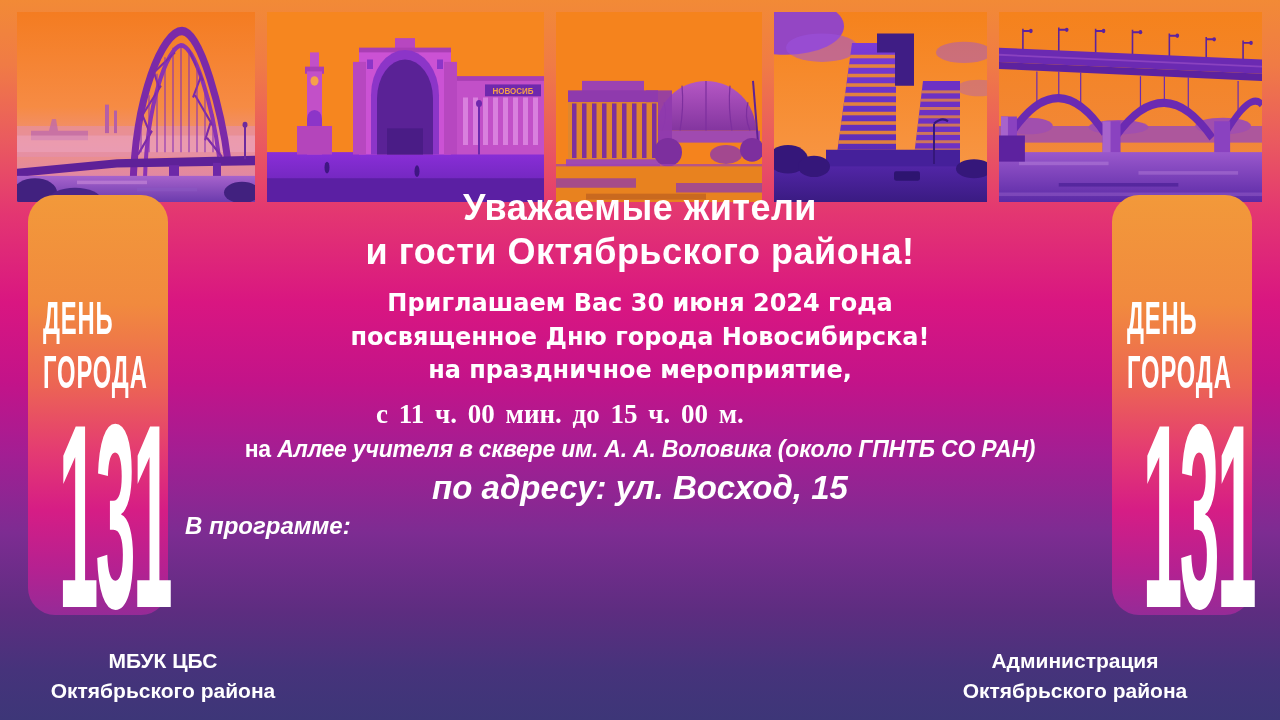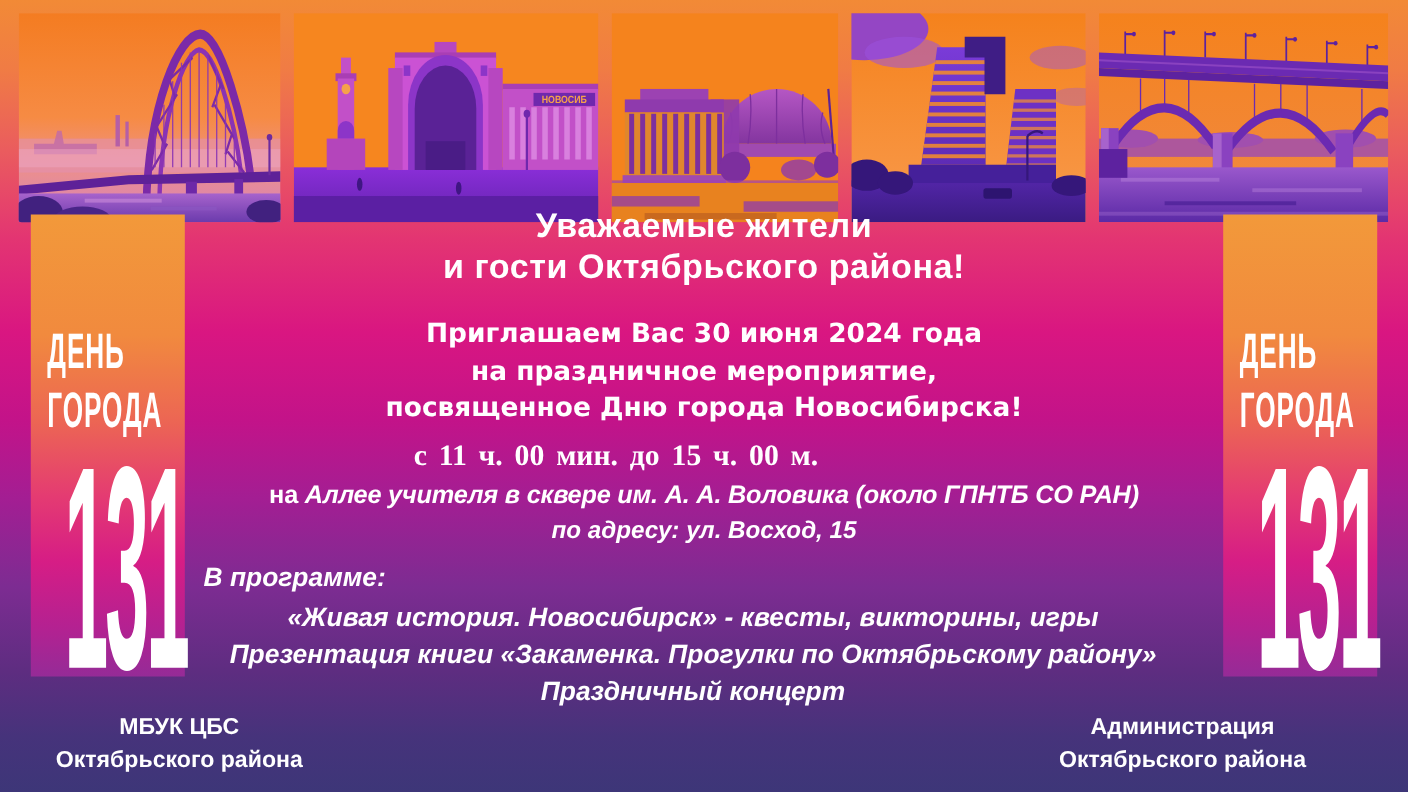--- a/index.html
+++ b/index.html
@@ -17,38 +17,39 @@
   .p2{left:267px;width:277px;}
   .p3{left:556px;width:206px;}
   .p4{left:774px;width:213px;}
   .p5{left:999px;width:263px;}
 
   .panel{
     position:absolute;top:195px;width:140px;height:420px;
     background:linear-gradient(180deg,
       #f2993a 0%, #f18a3e 26%, #ec6554 45%, #e43b72 61%,
       #d61d85 75%, #b52191 89%, #952b97 100%);
+    border-radius:27px;
   }
   .panel-left{left:28px;}
   .panel-right{left:1112px;}
   .logo-word{position:absolute;left:15px;font-weight:bold;font-size:28px;line-height:1;
     transform:scale(.85,1.62);transform-origin:left top;letter-spacing:1px;white-space:nowrap;}
   .logo-w1{top:102px;}
   .logo-w2{top:156px;}
   .logo-num-wrap{position:absolute;top:216px;left:0;width:100%;display:flex;justify-content:center;margin-left:16px;}
   .logo-num{font-weight:bold;font-size:150px;line-height:.8;letter-spacing:-.04em;white-space:nowrap;
     transform:scale(.48,1.75);transform-origin:center top;}
 
   .txt{position:absolute;text-align:center;font-weight:bold;}
-  .header{top:186px;left:180px;width:920px;font-size:31px;line-height:1.22;letter-spacing:.5px;}
+  .header{top:186px;left:180px;width:920px;font-size:36px;line-height:1.22;letter-spacing:.5px;}
   .invite{top:287px;left:180px;width:920px;font-family:"DejaVu Sans",sans-serif;font-size:24px;line-height:1.4;}
   .time-line{top:399px;left:100px;width:920px;font-family:Liberation Serif, serif;font-size:27px;word-spacing:4px;}
   .venue-line{top:436px;left:180px;width:920px;font-size:23px;font-style:italic;letter-spacing:-.2px;}
   .venue-prefix{font-style:normal;}
-  .address-line{top:469px;left:180px;width:920px;font-size:22px;font-style:italic;}
+  .address-line{top:469px;left:180px;width:920px;font-size:33px;font-style:italic;}
   .program-label{top:512px;left:185px;font-size:24px;font-style:italic;text-align:left;}
   .program-items{top:545px;left:140px;width:980px;font-size:24px;font-style:italic;line-height:1.4;}
   .footer{font-family:Liberation Sans, sans-serif;font-size:21px;line-height:1.45;}
   .footer-left{top:646px;left:23px;width:280px;}
   .footer-right{top:646px;left:935px;width:280px;}
 </style>
 </head>
 <body>
 
 <div class="poster">
@@ -342,39 +343,34 @@
     </div>
   </div>
 
   <div class="txt header">
     <div>Уважаемые жители</div>
     <div>и гости Октябрьского района!</div>
   </div>
 
   <div class="txt invite">
     <div>Приглашаем Вас 30 июня 2024 года</div>
+    <div>посвященное Дню города Новосибирска!</div>
     <div>на праздничное мероприятие,</div>
-    <div>посвященное Дню города Новосибирска!</div>
   </div>
 
   <div class="txt time-line">с 11 ч. 00 мин. до 15 ч. 00 м.</div>
 
   <div class="txt venue-line">
     <span class="venue-prefix">на</span><span> Аллее учителя в сквере им. А. А. Воловика (около ГПНТБ СО РАН)</span>
   </div>
 
   <div class="txt address-line">по адресу: ул. Восход, 15</div>
 
   <div class="txt program-label">В программе:</div>
 
-  <div class="txt program-items">
-    <div>«Живая история. Новосибирск» - квесты, викторины, игры</div>
-    <div>Презентация книги «Закаменка. Прогулки по Октябрьскому району»</div>
-    <div>Праздничный концерт</div>
-  </div>
 
   <div class="txt footer footer-left">
     <div>МБУК ЦБС</div>
     <div>Октябрьского района</div>
   </div>
   <div class="txt footer footer-right">
     <div>Администрация</div>
     <div>Октябрьского района</div>
   </div>
 

